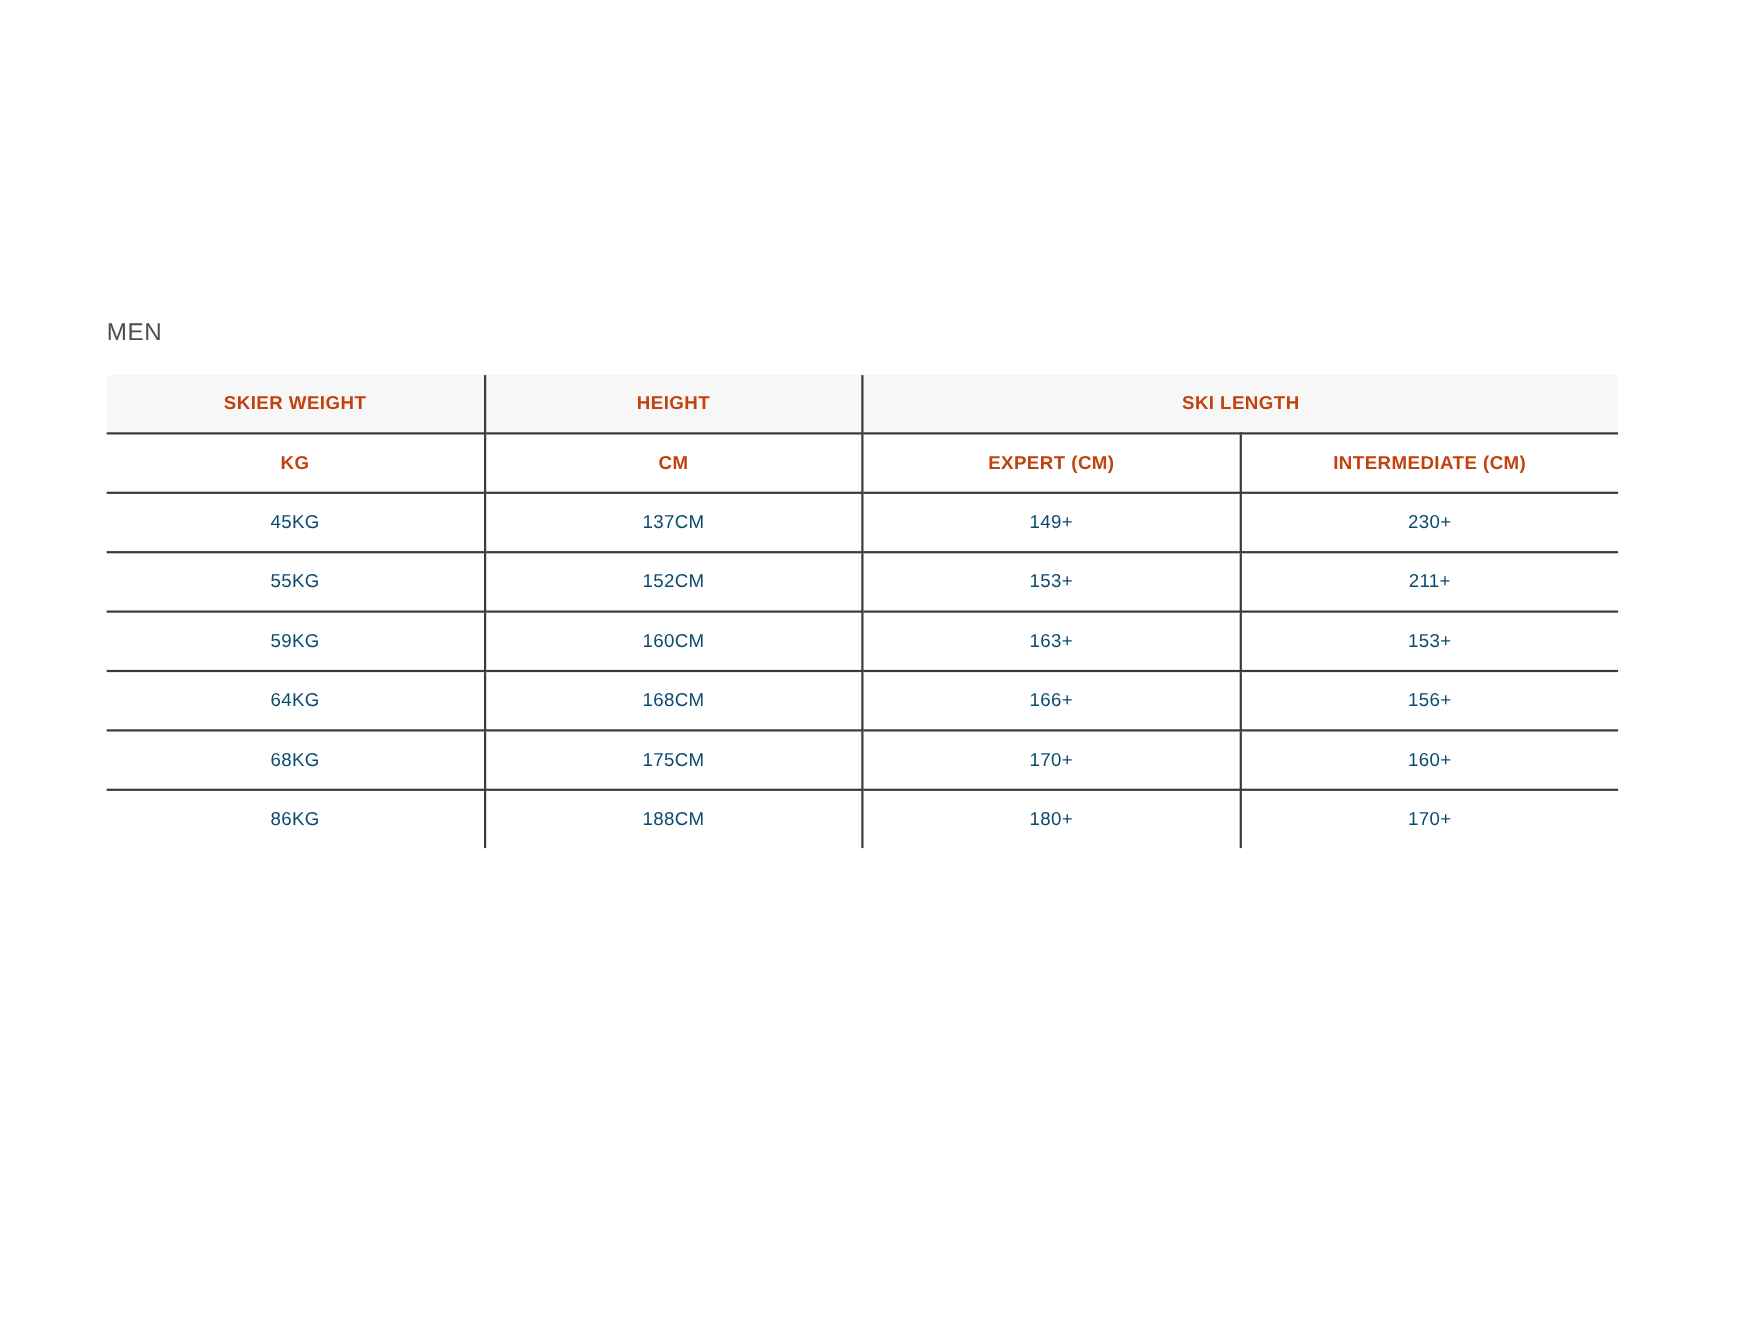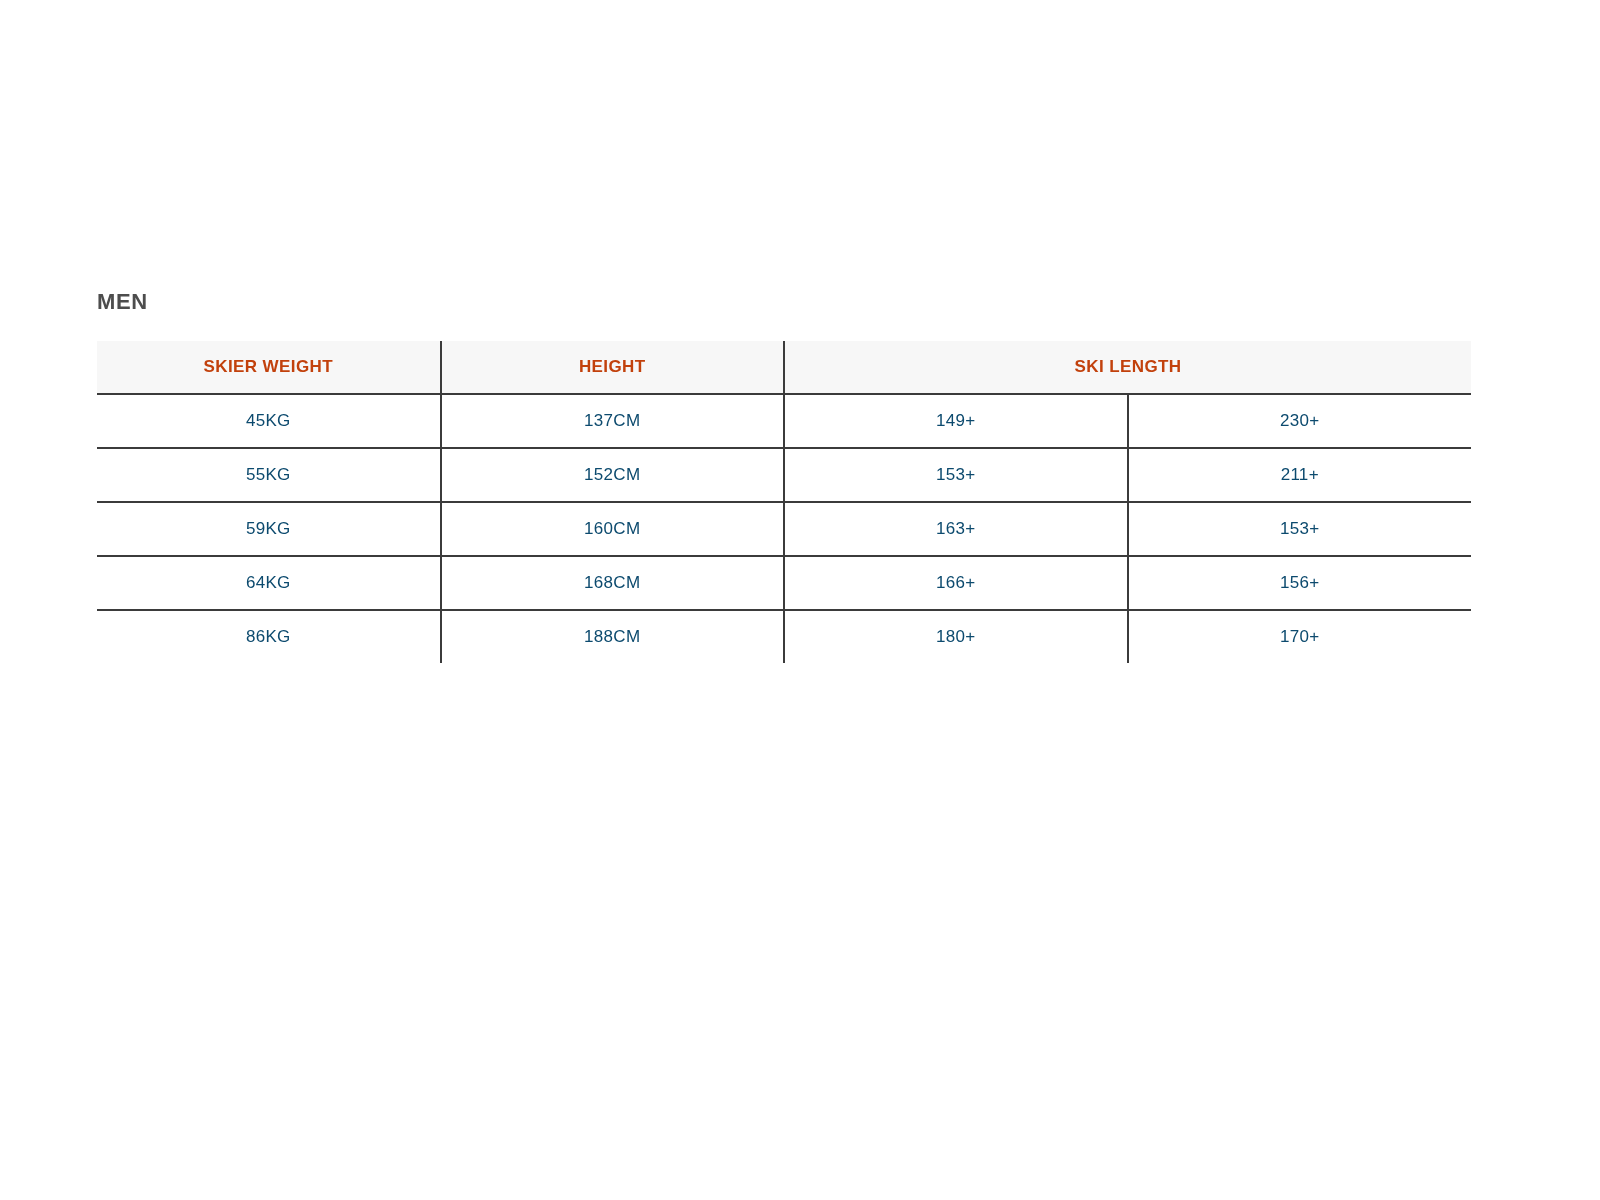--- a/index.html
+++ b/index.html
@@ -17,21 +17,21 @@
   }
   .content {
     position: absolute;
     left: 97px;
     top: 289px;
     width: 1374px;
   }
   .section-title {
     font-size: 22px;
     line-height: 25px;
-    font-weight: 700;
+    font-weight: 400;
     color: #4d4d4d;
     letter-spacing: 0.6px;
     margin: 0 0 27px 0;
   }
   table.size-table {
     width: 100%;
     border-collapse: collapse;
     table-layout: fixed;
   }
   table.size-table th,
@@ -70,20 +70,26 @@
 
     <h2 class="section-title">MEN</h2>
 
     <table class="size-table">
       <thead>
         <tr class="group-row">
           <th class="sep">SKIER WEIGHT</th>
           <th class="sep">HEIGHT</th>
           <th colspan="2">SKI LENGTH</th>
         </tr>
+        <tr class="unit-row">
+          <th class="sep">KG</th>
+          <th class="sep">CM</th>
+          <th class="sep">EXPERT (CM)</th>
+          <th>INTERMEDIATE (CM)</th>
+        </tr>
       </thead>
       <tbody>
         <tr>
           <td class="sep">45KG</td>
           <td class="sep">137CM</td>
           <td class="sep">149+</td>
           <td>230+</td>
         </tr>
         <tr>
           <td class="sep">55KG</td>
@@ -97,20 +103,26 @@
           <td class="sep">163+</td>
           <td>153+</td>
         </tr>
         <tr>
           <td class="sep">64KG</td>
           <td class="sep">168CM</td>
           <td class="sep">166+</td>
           <td>156+</td>
         </tr>
         <tr>
+          <td class="sep">68KG</td>
+          <td class="sep">175CM</td>
+          <td class="sep">170+</td>
+          <td>160+</td>
+        </tr>
+        <tr>
           <td class="sep">86KG</td>
           <td class="sep">188CM</td>
           <td class="sep">180+</td>
           <td>170+</td>
         </tr>
       </tbody>
     </table>
 
   </div>
 </div>

